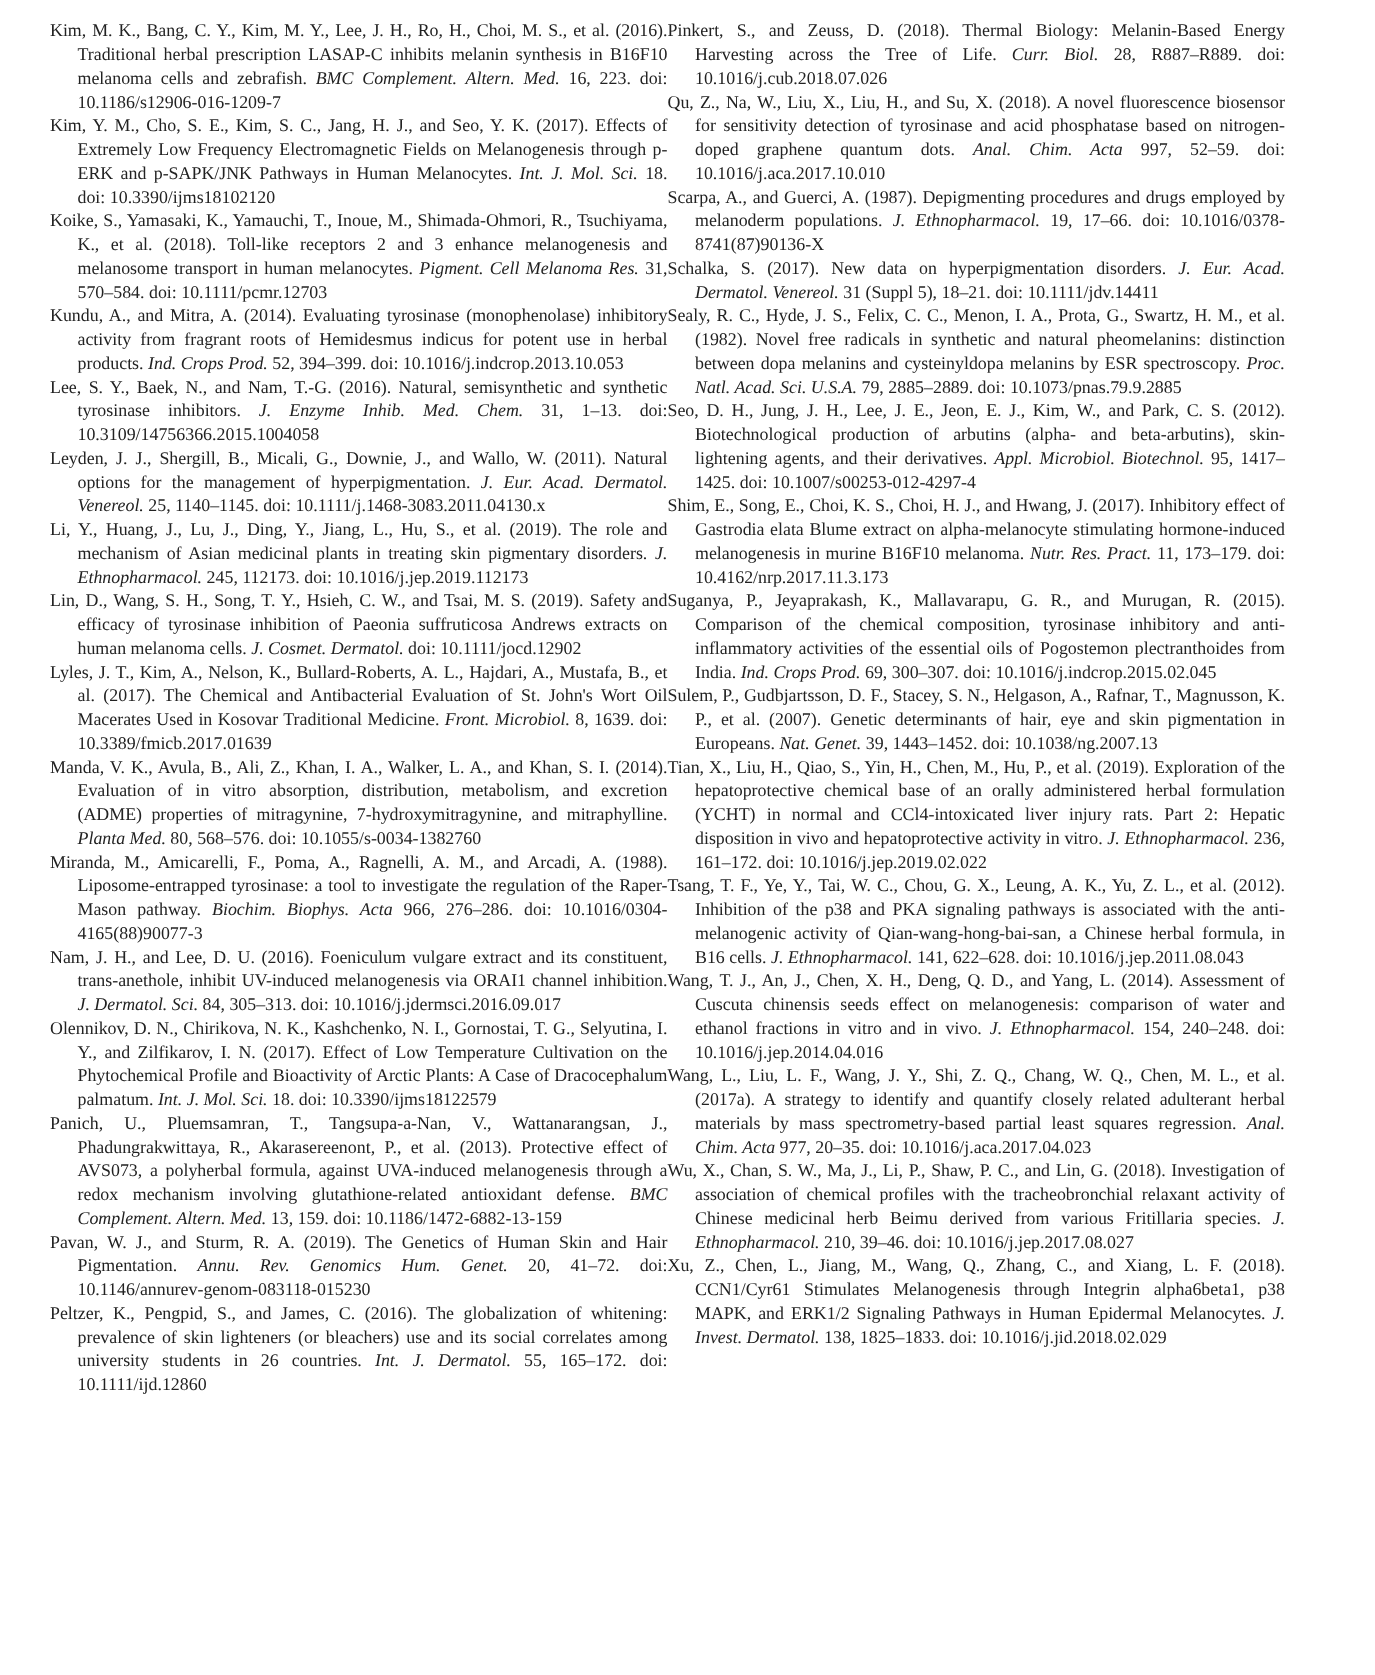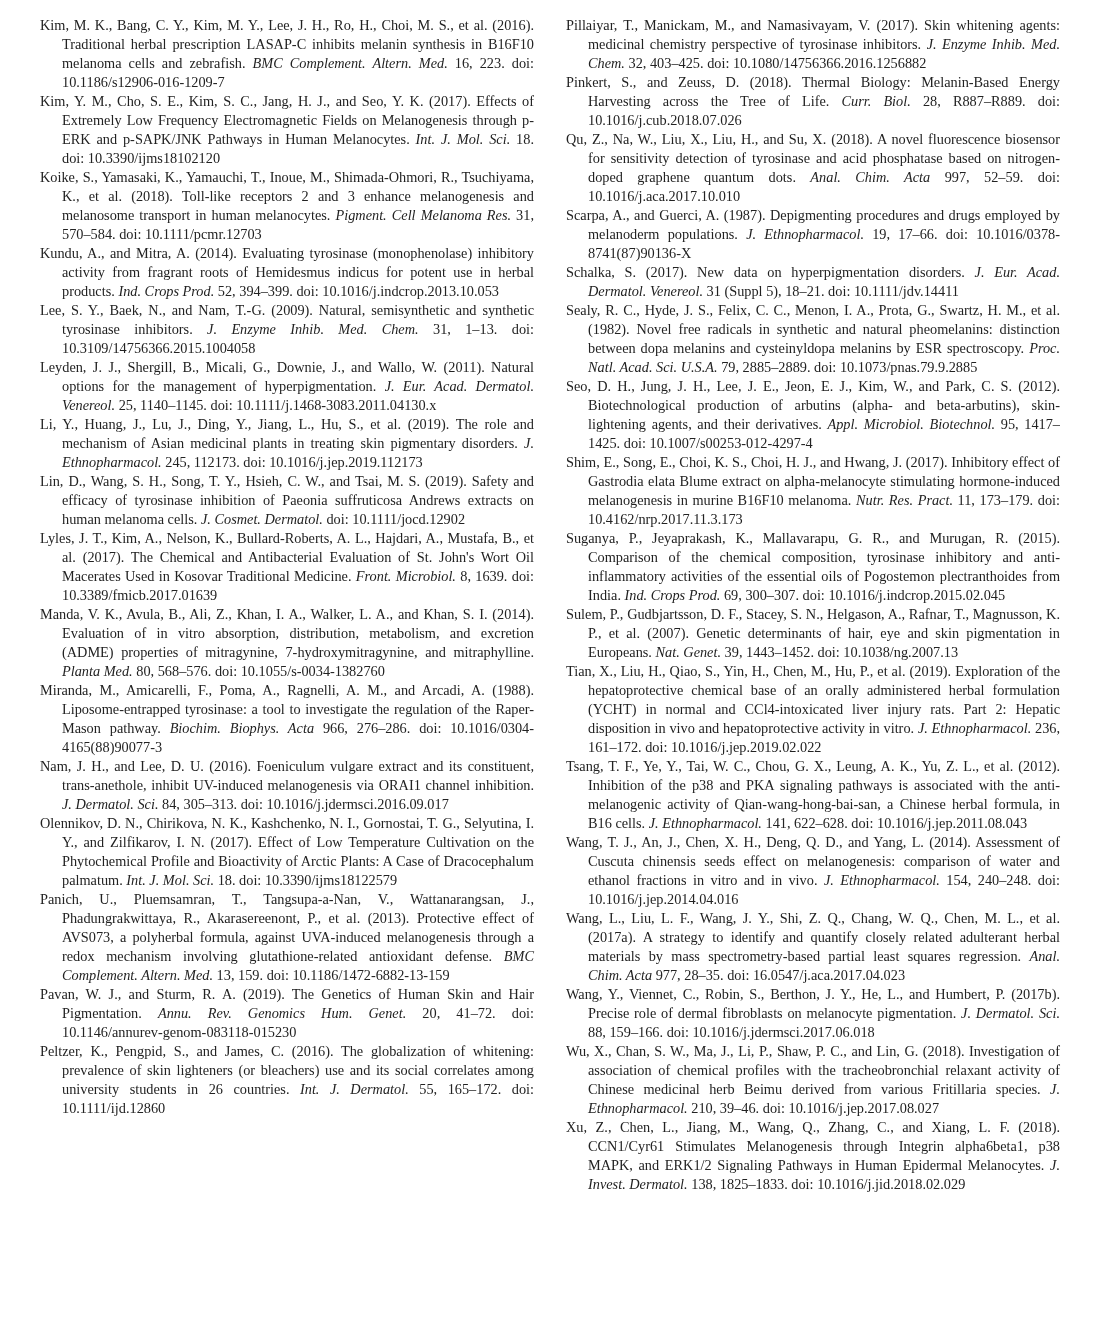--- a/index.html
+++ b/index.html
@@ -11,21 +11,20 @@
     width: 1100px;
     min-height: 1340px;
     box-sizing: border-box;
     background: #ffffff;
     color: #222222;
     font-family: "Liberation Serif", "DejaVu Serif", serif;
     font-size: 14.3px;
     line-height: 19px;
     padding: 16px 18px 20px 40px;
     display: flex;
-    gap: 32px;
   }
   .col {
     width: 494px;
     flex: 0 0 494px;
   }
   .ref {
     margin: 0;
     text-align: justify;
     text-indent: -22px;
     padding-left: 22px;
@@ -38,45 +37,43 @@
 </style>
 </head>
 <body>
 
 <main class="page">
   <section class="col" id="col-left">
       <p class="ref"><span>Kim, M. K., Bang, C. Y., Kim, M. Y., Lee, J. H., Ro, H., Choi, M. S., et al. (2016). Traditional herbal prescription LASAP-C inhibits melanin synthesis in B16F10 melanoma cells and zebrafish. </span><span class="it">BMC Complement. Altern. Med.</span><span> 16, 223. doi: 10.1186/s12906-016-1209-7</span></p>
       <p class="ref"><span>Kim, Y. M., Cho, S. E., Kim, S. C., Jang, H. J., and Seo, Y. K. (2017). Effects of Extremely Low Frequency Electromagnetic Fields on Melanogenesis through p-ERK and p-SAPK/JNK Pathways in Human Melanocytes. </span><span class="it">Int. J. Mol. Sci.</span><span> 18. doi: 10.3390/ijms18102120</span></p>
       <p class="ref"><span>Koike, S., Yamasaki, K., Yamauchi, T., Inoue, M., Shimada-Ohmori, R., Tsuchiyama, K., et al. (2018). Toll-like receptors 2 and 3 enhance melanogenesis and melanosome transport in human melanocytes. </span><span class="it">Pigment. Cell Melanoma Res.</span><span> 31, 570–584. doi: 10.1111/pcmr.12703</span></p>
       <p class="ref"><span>Kundu, A., and Mitra, A. (2014). Evaluating tyrosinase (monophenolase) inhibitory activity from fragrant roots of Hemidesmus indicus for potent use in herbal products. </span><span class="it">Ind. Crops Prod.</span><span> 52, 394–399. doi: 10.1016/j.indcrop.2013.10.053</span></p>
-      <p class="ref"><span>Lee, S. Y., Baek, N., and Nam, T.-G. (2009). Natural, semisynthetic and synthetic tyrosinase inhibitors. </span><span class="it">J. Enzyme Inhib. Med. Chem.</span><span> 31, 1–13. doi: 10.3109/14756366.2015.1004058</span></p>
+      <p class="ref"><span>Lee, S. Y., Baek, N., and Nam, T.-G. (2016). Natural, semisynthetic and synthetic tyrosinase inhibitors. </span><span class="it">J. Enzyme Inhib. Med. Chem.</span><span> 31, 1–13. doi: 10.3109/14756366.2015.1004058</span></p>
       <p class="ref"><span>Leyden, J. J., Shergill, B., Micali, G., Downie, J., and Wallo, W. (2011). Natural options for the management of hyperpigmentation. </span><span class="it">J. Eur. Acad. Dermatol. Venereol.</span><span> 25, 1140–1145. doi: 10.1111/j.1468-3083.2011.04130.x</span></p>
       <p class="ref"><span>Li, Y., Huang, J., Lu, J., Ding, Y., Jiang, L., Hu, S., et al. (2019). The role and mechanism of Asian medicinal plants in treating skin pigmentary disorders. </span><span class="it">J. Ethnopharmacol.</span><span> 245, 112173. doi: 10.1016/j.jep.2019.112173</span></p>
       <p class="ref"><span>Lin, D., Wang, S. H., Song, T. Y., Hsieh, C. W., and Tsai, M. S. (2019). Safety and efficacy of tyrosinase inhibition of Paeonia suffruticosa Andrews extracts on human melanoma cells. </span><span class="it">J. Cosmet. Dermatol.</span><span> doi: 10.1111/jocd.12902</span></p>
       <p class="ref"><span>Lyles, J. T., Kim, A., Nelson, K., Bullard-Roberts, A. L., Hajdari, A., Mustafa, B., et al. (2017). The Chemical and Antibacterial Evaluation of St. John's Wort Oil Macerates Used in Kosovar Traditional Medicine. </span><span class="it">Front. Microbiol.</span><span> 8, 1639. doi: 10.3389/fmicb.2017.01639</span></p>
       <p class="ref"><span>Manda, V. K., Avula, B., Ali, Z., Khan, I. A., Walker, L. A., and Khan, S. I. (2014). Evaluation of in vitro absorption, distribution, metabolism, and excretion (ADME) properties of mitragynine, 7-hydroxymitragynine, and mitraphylline. </span><span class="it">Planta Med.</span><span> 80, 568–576. doi: 10.1055/s-0034-1382760</span></p>
       <p class="ref"><span>Miranda, M., Amicarelli, F., Poma, A., Ragnelli, A. M., and Arcadi, A. (1988). Liposome-entrapped tyrosinase: a tool to investigate the regulation of the Raper-Mason pathway. </span><span class="it">Biochim. Biophys. Acta</span><span> 966, 276–286. doi: 10.1016/0304-4165(88)90077-3</span></p>
       <p class="ref"><span>Nam, J. H., and Lee, D. U. (2016). Foeniculum vulgare extract and its constituent, trans-anethole, inhibit UV-induced melanogenesis via ORAI1 channel inhibition. </span><span class="it">J. Dermatol. Sci.</span><span> 84, 305–313. doi: 10.1016/j.jdermsci.2016.09.017</span></p>
       <p class="ref"><span>Olennikov, D. N., Chirikova, N. K., Kashchenko, N. I., Gornostai, T. G., Selyutina, I. Y., and Zilfikarov, I. N. (2017). Effect of Low Temperature Cultivation on the Phytochemical Profile and Bioactivity of Arctic Plants: A Case of Dracocephalum palmatum. </span><span class="it">Int. J. Mol. Sci.</span><span> 18. doi: 10.3390/ijms18122579</span></p>
       <p class="ref"><span>Panich, U., Pluemsamran, T., Tangsupa-a-Nan, V., Wattanarangsan, J., Phadungrakwittaya, R., Akarasereenont, P., et al. (2013). Protective effect of AVS073, a polyherbal formula, against UVA-induced melanogenesis through a redox mechanism involving glutathione-related antioxidant defense. </span><span class="it">BMC Complement. Altern. Med.</span><span> 13, 159. doi: 10.1186/1472-6882-13-159</span></p>
       <p class="ref"><span>Pavan, W. J., and Sturm, R. A. (2019). The Genetics of Human Skin and Hair Pigmentation. </span><span class="it">Annu. Rev. Genomics Hum. Genet.</span><span> 20, 41–72. doi: 10.1146/annurev-genom-083118-015230</span></p>
       <p class="ref"><span>Peltzer, K., Pengpid, S., and James, C. (2016). The globalization of whitening: prevalence of skin lighteners (or bleachers) use and its social correlates among university students in 26 countries. </span><span class="it">Int. J. Dermatol.</span><span> 55, 165–172. doi: 10.1111/ijd.12860</span></p>
     </section>
   <section class="col" id="col-right">
-      <p class="ref"><span>Pillaiyar, T., Manickam, M., and Namasivayam, V. (2017). Skin whitening agents: medicinal chemistry perspective of tyrosinase inhibitors. </span><span class="it">J. Enzyme Inhib. Med. Chem.</span><span> 32, 403–425. doi: 10.1080/14756366.2016.1256882</span></p>
       <p class="ref"><span>Pinkert, S., and Zeuss, D. (2018). Thermal Biology: Melanin-Based Energy Harvesting across the Tree of Life. </span><span class="it">Curr. Biol.</span><span> 28, R887–R889. doi: 10.1016/j.cub.2018.07.026</span></p>
       <p class="ref"><span>Qu, Z., Na, W., Liu, X., Liu, H., and Su, X. (2018). A novel fluorescence biosensor for sensitivity detection of tyrosinase and acid phosphatase based on nitrogen-doped graphene quantum dots. </span><span class="it">Anal. Chim. Acta</span><span> 997, 52–59. doi: 10.1016/j.aca.2017.10.010</span></p>
       <p class="ref"><span>Scarpa, A., and Guerci, A. (1987). Depigmenting procedures and drugs employed by melanoderm populations. </span><span class="it">J. Ethnopharmacol.</span><span> 19, 17–66. doi: 10.1016/0378-8741(87)90136-X</span></p>
       <p class="ref"><span>Schalka, S. (2017). New data on hyperpigmentation disorders. </span><span class="it">J. Eur. Acad. Dermatol. Venereol.</span><span> 31 (Suppl 5), 18–21. doi: 10.1111/jdv.14411</span></p>
       <p class="ref"><span>Sealy, R. C., Hyde, J. S., Felix, C. C., Menon, I. A., Prota, G., Swartz, H. M., et al. (1982). Novel free radicals in synthetic and natural pheomelanins: distinction between dopa melanins and cysteinyldopa melanins by ESR spectroscopy. </span><span class="it">Proc. Natl. Acad. Sci. U.S.A.</span><span> 79, 2885–2889. doi: 10.1073/pnas.79.9.2885</span></p>
       <p class="ref"><span>Seo, D. H., Jung, J. H., Lee, J. E., Jeon, E. J., Kim, W., and Park, C. S. (2012). Biotechnological production of arbutins (alpha- and beta-arbutins), skin-lightening agents, and their derivatives. </span><span class="it">Appl. Microbiol. Biotechnol.</span><span> 95, 1417–1425. doi: 10.1007/s00253-012-4297-4</span></p>
       <p class="ref"><span>Shim, E., Song, E., Choi, K. S., Choi, H. J., and Hwang, J. (2017). Inhibitory effect of Gastrodia elata Blume extract on alpha-melanocyte stimulating hormone-induced melanogenesis in murine B16F10 melanoma. </span><span class="it">Nutr. Res. Pract.</span><span> 11, 173–179. doi: 10.4162/nrp.2017.11.3.173</span></p>
       <p class="ref"><span>Suganya, P., Jeyaprakash, K., Mallavarapu, G. R., and Murugan, R. (2015). Comparison of the chemical composition, tyrosinase inhibitory and anti-inflammatory activities of the essential oils of Pogostemon plectranthoides from India. </span><span class="it">Ind. Crops Prod.</span><span> 69, 300–307. doi: 10.1016/j.indcrop.2015.02.045</span></p>
       <p class="ref"><span>Sulem, P., Gudbjartsson, D. F., Stacey, S. N., Helgason, A., Rafnar, T., Magnusson, K. P., et al. (2007). Genetic determinants of hair, eye and skin pigmentation in Europeans. </span><span class="it">Nat. Genet.</span><span> 39, 1443–1452. doi: 10.1038/ng.2007.13</span></p>
       <p class="ref"><span>Tian, X., Liu, H., Qiao, S., Yin, H., Chen, M., Hu, P., et al. (2019). Exploration of the hepatoprotective chemical base of an orally administered herbal formulation (YCHT) in normal and CCl4-intoxicated liver injury rats. Part 2: Hepatic disposition in vivo and hepatoprotective activity in vitro. </span><span class="it">J. Ethnopharmacol.</span><span> 236, 161–172. doi: 10.1016/j.jep.2019.02.022</span></p>
       <p class="ref"><span>Tsang, T. F., Ye, Y., Tai, W. C., Chou, G. X., Leung, A. K., Yu, Z. L., et al. (2012). Inhibition of the p38 and PKA signaling pathways is associated with the anti-melanogenic activity of Qian-wang-hong-bai-san, a Chinese herbal formula, in B16 cells. </span><span class="it">J. Ethnopharmacol.</span><span> 141, 622–628. doi: 10.1016/j.jep.2011.08.043</span></p>
       <p class="ref"><span>Wang, T. J., An, J., Chen, X. H., Deng, Q. D., and Yang, L. (2014). Assessment of Cuscuta chinensis seeds effect on melanogenesis: comparison of water and ethanol fractions in vitro and in vivo. </span><span class="it">J. Ethnopharmacol.</span><span> 154, 240–248. doi: 10.1016/j.jep.2014.04.016</span></p>
-      <p class="ref"><span>Wang, L., Liu, L. F., Wang, J. Y., Shi, Z. Q., Chang, W. Q., Chen, M. L., et al. (2017a). A strategy to identify and quantify closely related adulterant herbal materials by mass spectrometry-based partial least squares regression. </span><span class="it">Anal. Chim. Acta</span><span> 977, 28–35. doi: 16.0547/j.aca.2017.04.023</span></p>
-      <p class="ref"><span>Wang, Y., Viennet, C., Robin, S., Berthon, J. Y., He, L., and Humbert, P. (2017b). Precise role of dermal fibroblasts on melanocyte pigmentation. </span><span class="it">J. Dermatol. Sci.</span><span> 88, 159–166. doi: 10.1016/j.jdermsci.2017.06.018</span></p>
+      <p class="ref"><span>Wang, L., Liu, L. F., Wang, J. Y., Shi, Z. Q., Chang, W. Q., Chen, M. L., et al. (2017a). A strategy to identify and quantify closely related adulterant herbal materials by mass spectrometry-based partial least squares regression. </span><span class="it">Anal. Chim. Acta</span><span> 977, 20–35. doi: 10.1016/j.aca.2017.04.023</span></p>
       <p class="ref"><span>Wu, X., Chan, S. W., Ma, J., Li, P., Shaw, P. C., and Lin, G. (2018). Investigation of association of chemical profiles with the tracheobronchial relaxant activity of Chinese medicinal herb Beimu derived from various Fritillaria species. </span><span class="it">J. Ethnopharmacol.</span><span> 210, 39–46. doi: 10.1016/j.jep.2017.08.027</span></p>
       <p class="ref"><span>Xu, Z., Chen, L., Jiang, M., Wang, Q., Zhang, C., and Xiang, L. F. (2018). CCN1/Cyr61 Stimulates Melanogenesis through Integrin alpha6beta1, p38 MAPK, and ERK1/2 Signaling Pathways in Human Epidermal Melanocytes. </span><span class="it">J. Invest. Dermatol.</span><span> 138, 1825–1833. doi: 10.1016/j.jid.2018.02.029</span></p>
     </section>
 </main>
 
 </body></html>

